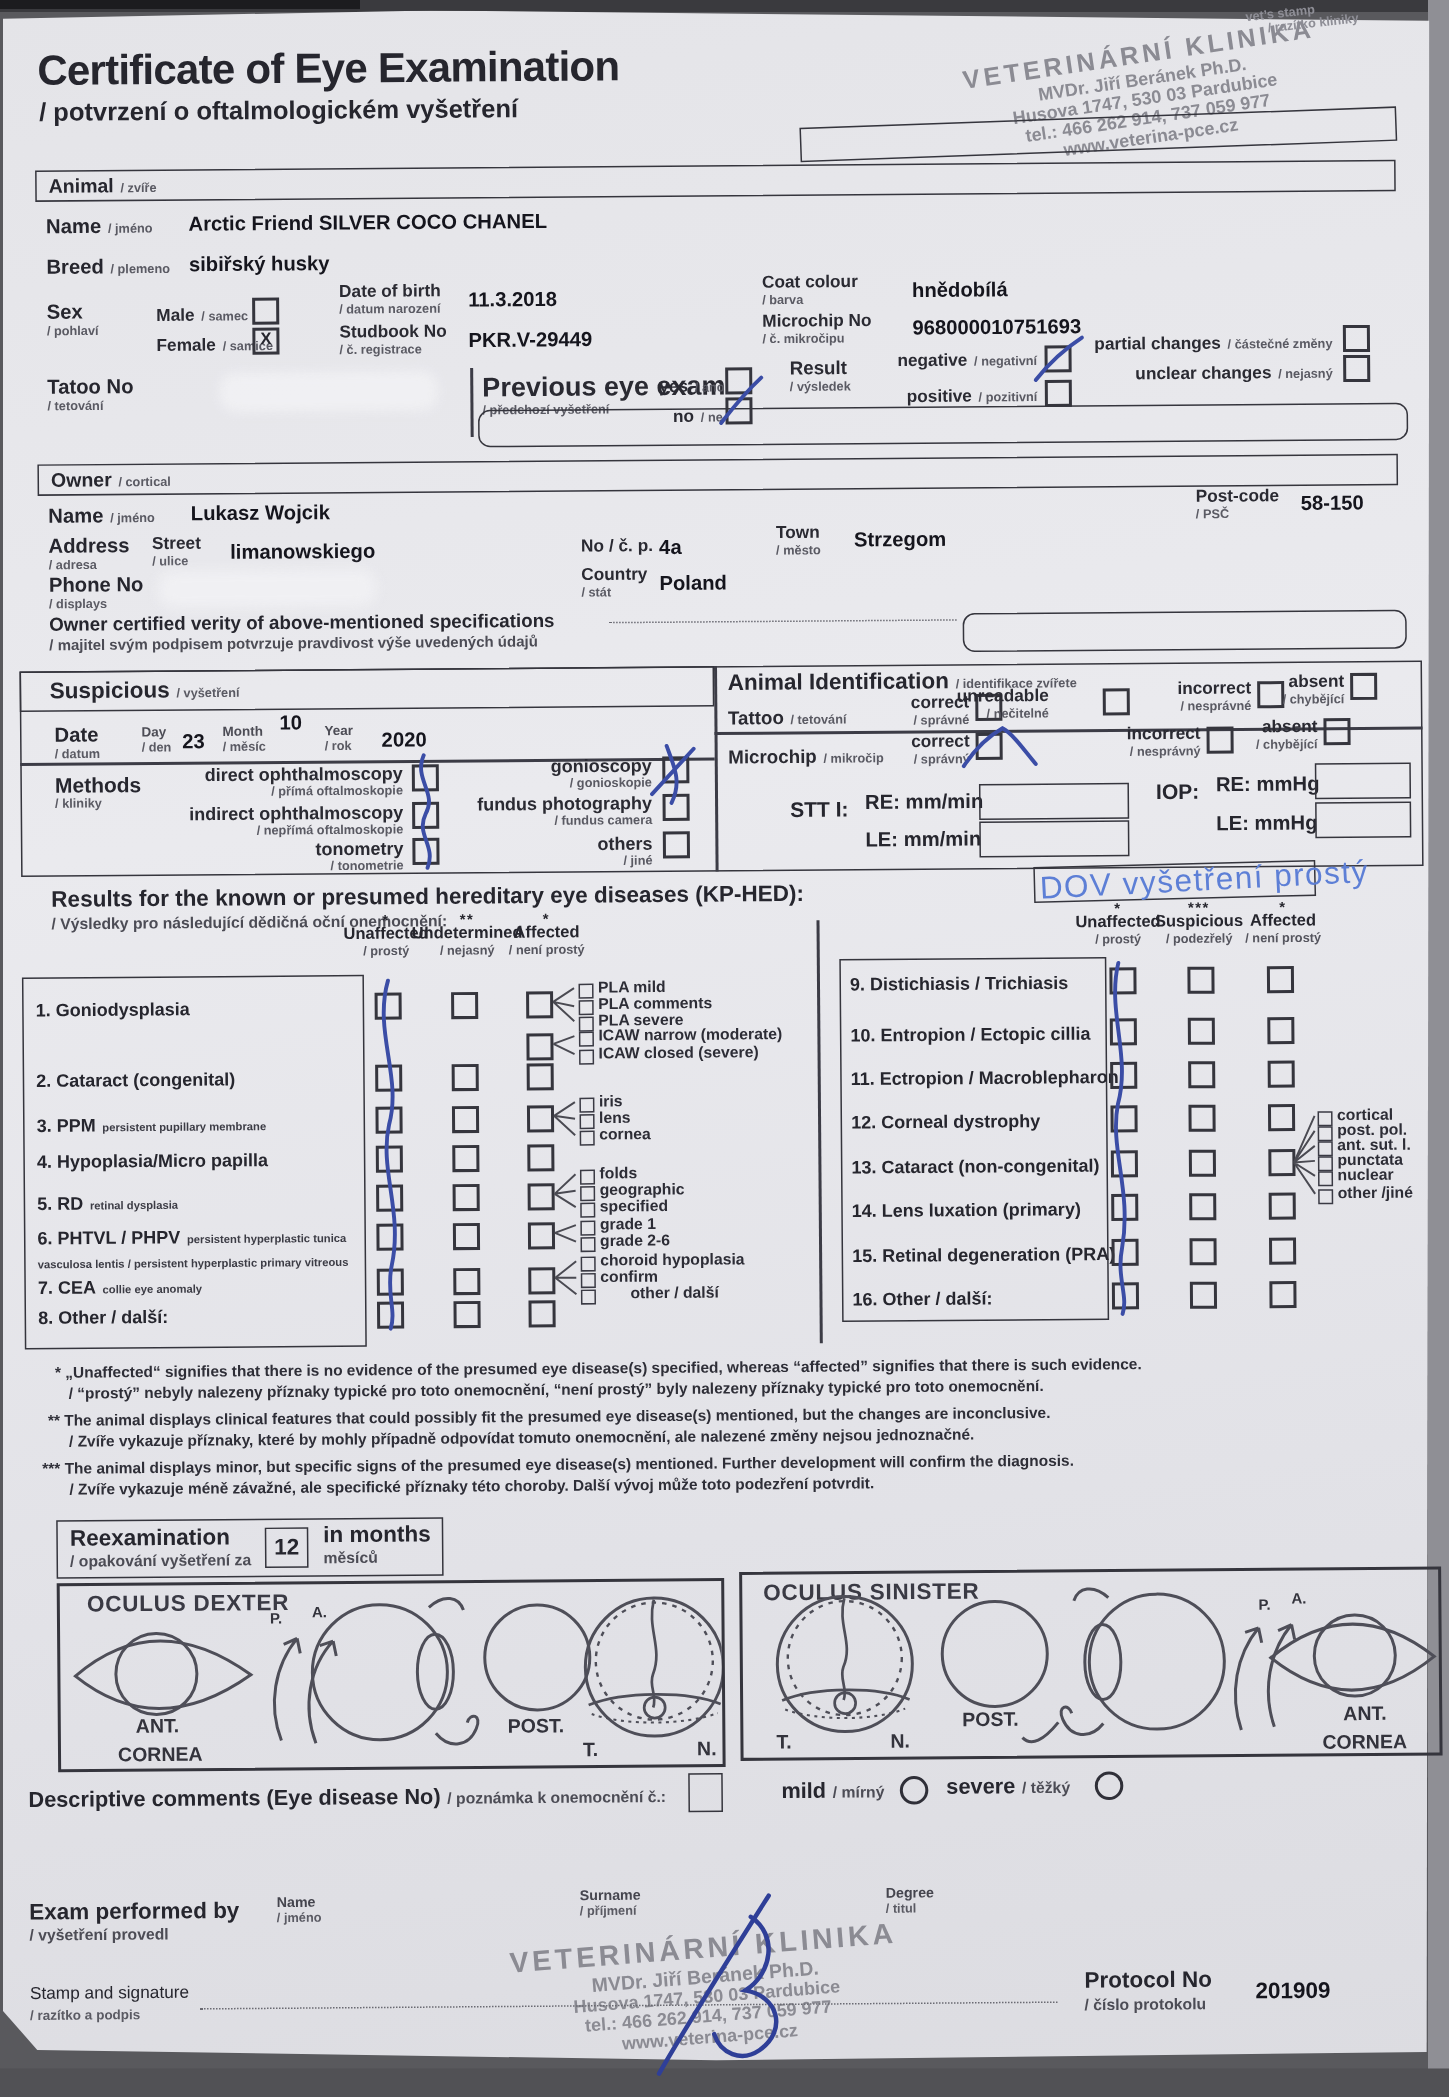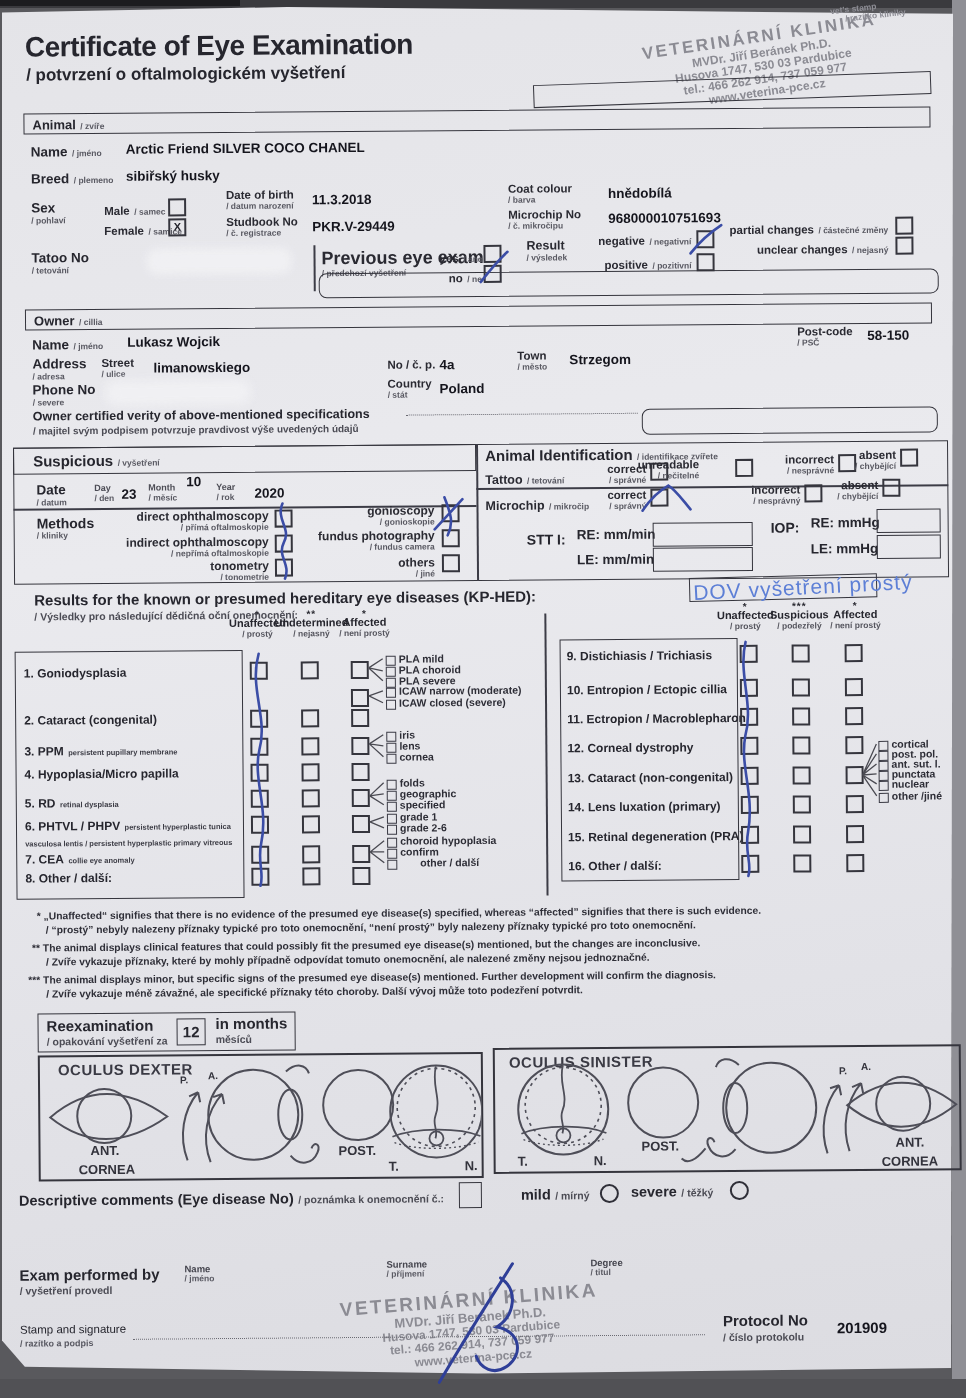--- a/index.html
+++ b/index.html
@@ -185,21 +185,21 @@
     <div class="ab r" style="left:590px;top:256px;width:105px">
       <span class="lbl-sm">positive</span>
       <span class="cz">/ pozitivní</span>
     </div>
     <div class="cb" style="left:700px;top:255px"></div>
 
     <div class="box rbox" style="left:322px;top:272px;width:620px;height:25px"></div>
 
     <div class="secbar" style="top:306px">
       <span class="lbl">Owner</span>
-      <span class="cz">/ cillia</span>
+      <span class="cz">/ cortical</span>
     </div>
 
     <div class="ab" style="left:35px;top:332px">
       <span class="lbl">Name</span>
       <span class="cz">/ jméno</span>
     </div>
     <div class="ab val" style="left:130px;top:332px">Lukasz Wojcik</div>
     <div class="ab" style="left:800px;top:328px">
       <span class="lbl-sm stack">Post-code</span>
       <span class="cz stack">/ PSČ</span>
@@ -218,21 +218,21 @@
     <div class="ab lbl-sm" style="left:390px;top:358px">No / č. p.</div>
     <div class="ab val" style="left:442px;top:357px">4a</div>
     <div class="ab" style="left:520px;top:350px">
       <span class="lbl-sm stack">Town</span>
       <span class="cz stack">/ město</span>
     </div>
     <div class="ab val" style="left:572px;top:353px">Strzegom</div>
 
     <div class="ab" style="left:35px;top:380px">
       <span class="lbl stack">Phone No</span>
-      <span class="cz stack">/ severe</span>
+      <span class="cz stack">/ displays</span>
     </div>
     <div class="blur" style="left:108px;top:378px;width:145px;height:24px"></div>
     <div class="ab" style="left:390px;top:377px">
       <span class="lbl-sm stack">Country</span>
       <span class="cz stack">/ stát</span>
     </div>
     <div class="ab val" style="left:442px;top:381px">Poland</div>
 
     <div class="ab" style="left:35px;top:406px;font-size:12.5px;font-weight:bold">Owner certified verity of above-mentioned specifications</div>
     <div class="ab cz-md" style="left:35px;top:422px;font-size:10px">/ majitel svým podpisem potvrzuje pravdivost výše uvedených údajů</div>
@@ -447,21 +447,21 @@
     <div class="cb" style="left:250px;top:844px"></div>
     <div class="cb" style="left:301px;top:844px"></div>
     <div class="cb" style="left:351px;top:844px"></div>
     <div class="cb" style="left:250px;top:866px"></div>
     <div class="cb" style="left:301px;top:866px"></div>
     <div class="cb" style="left:351px;top:866px"></div>
 
     <div class="cbs" style="left:386px;top:655px"></div>
     <div class="ab sub-lbl" style="left:399px;top:652px">PLA mild</div>
     <div class="cbs" style="left:386px;top:666px"></div>
-    <div class="ab sub-lbl" style="left:399px;top:663px">PLA choroid</div>
+    <div class="ab sub-lbl" style="left:399px;top:663px">PLA comments</div>
     <div class="cbs" style="left:386px;top:677px"></div>
     <div class="ab sub-lbl" style="left:399px;top:674px">PLA severe</div>
     <div class="cbs" style="left:386px;top:687px"></div>
     <div class="ab sub-lbl" style="left:399px;top:684px">ICAW narrow (moderate)</div>
     <div class="cbs" style="left:386px;top:699px"></div>
     <div class="ab sub-lbl" style="left:399px;top:696px">ICAW closed (severe)</div>
     <div class="cbs" style="left:386px;top:731px"></div>
     <div class="ab sub-lbl" style="left:399px;top:728px">iris</div>
     <div class="cbs" style="left:386px;top:742px"></div>
     <div class="ab sub-lbl" style="left:399px;top:739px">lens</div>

